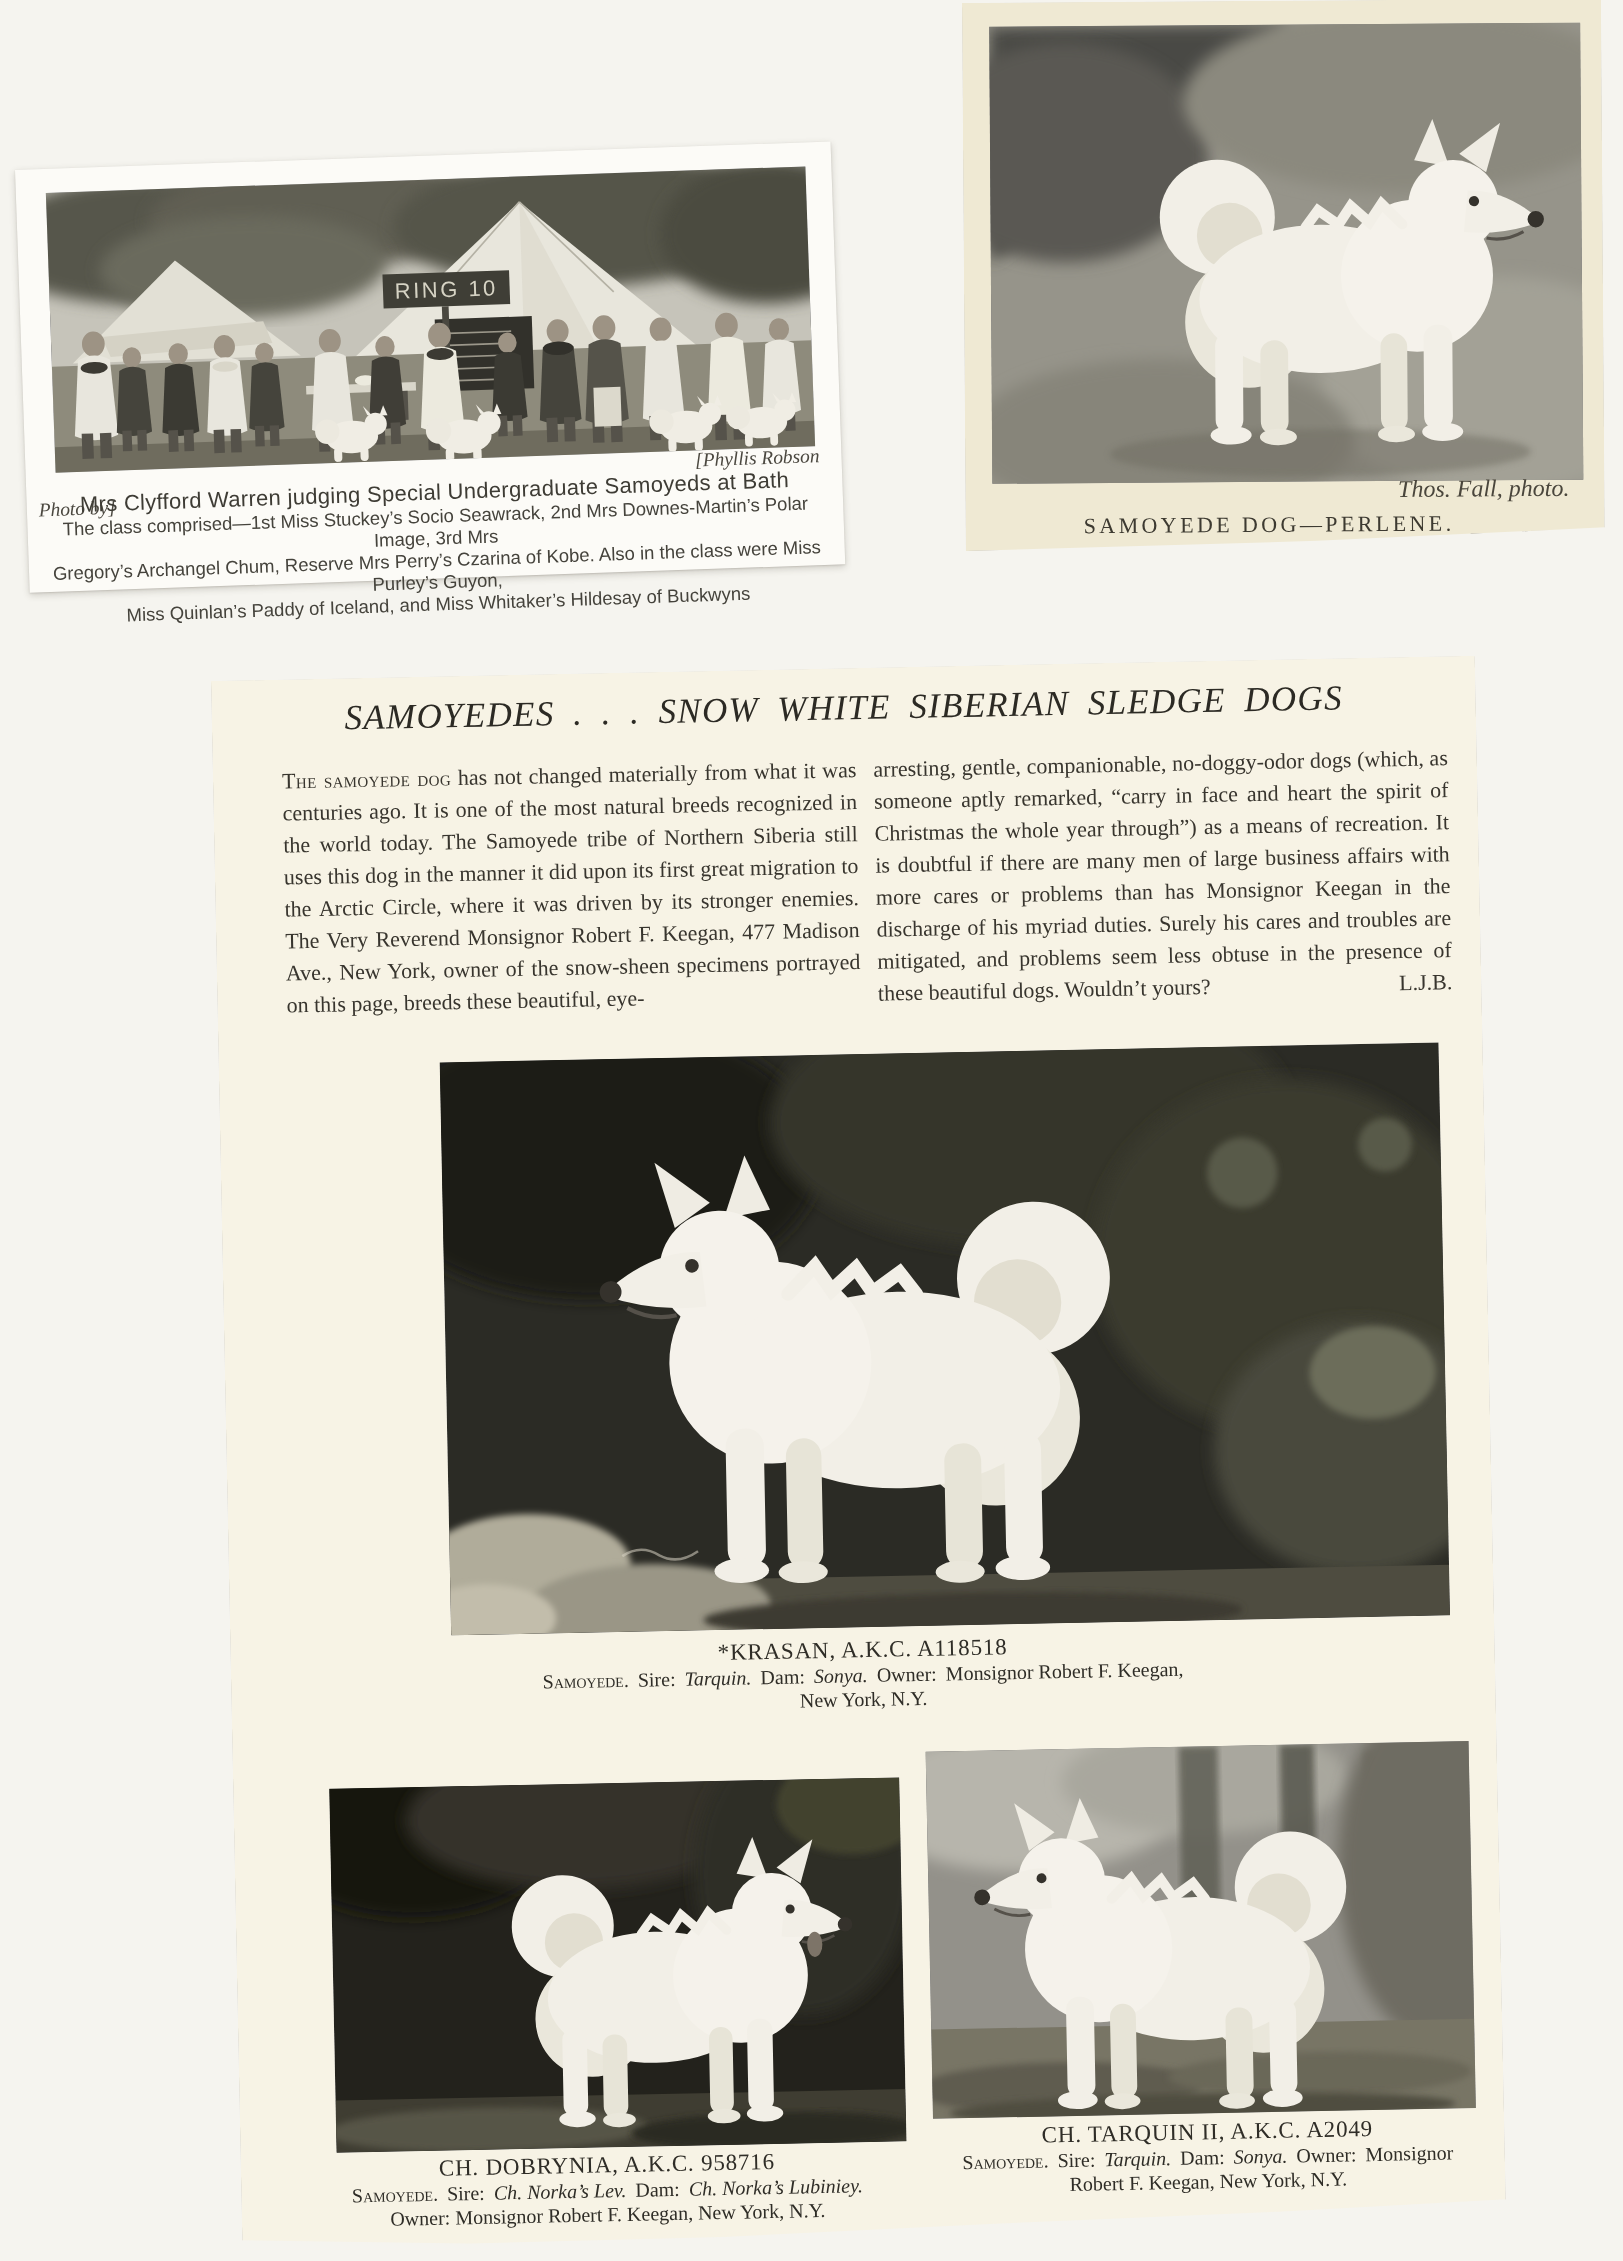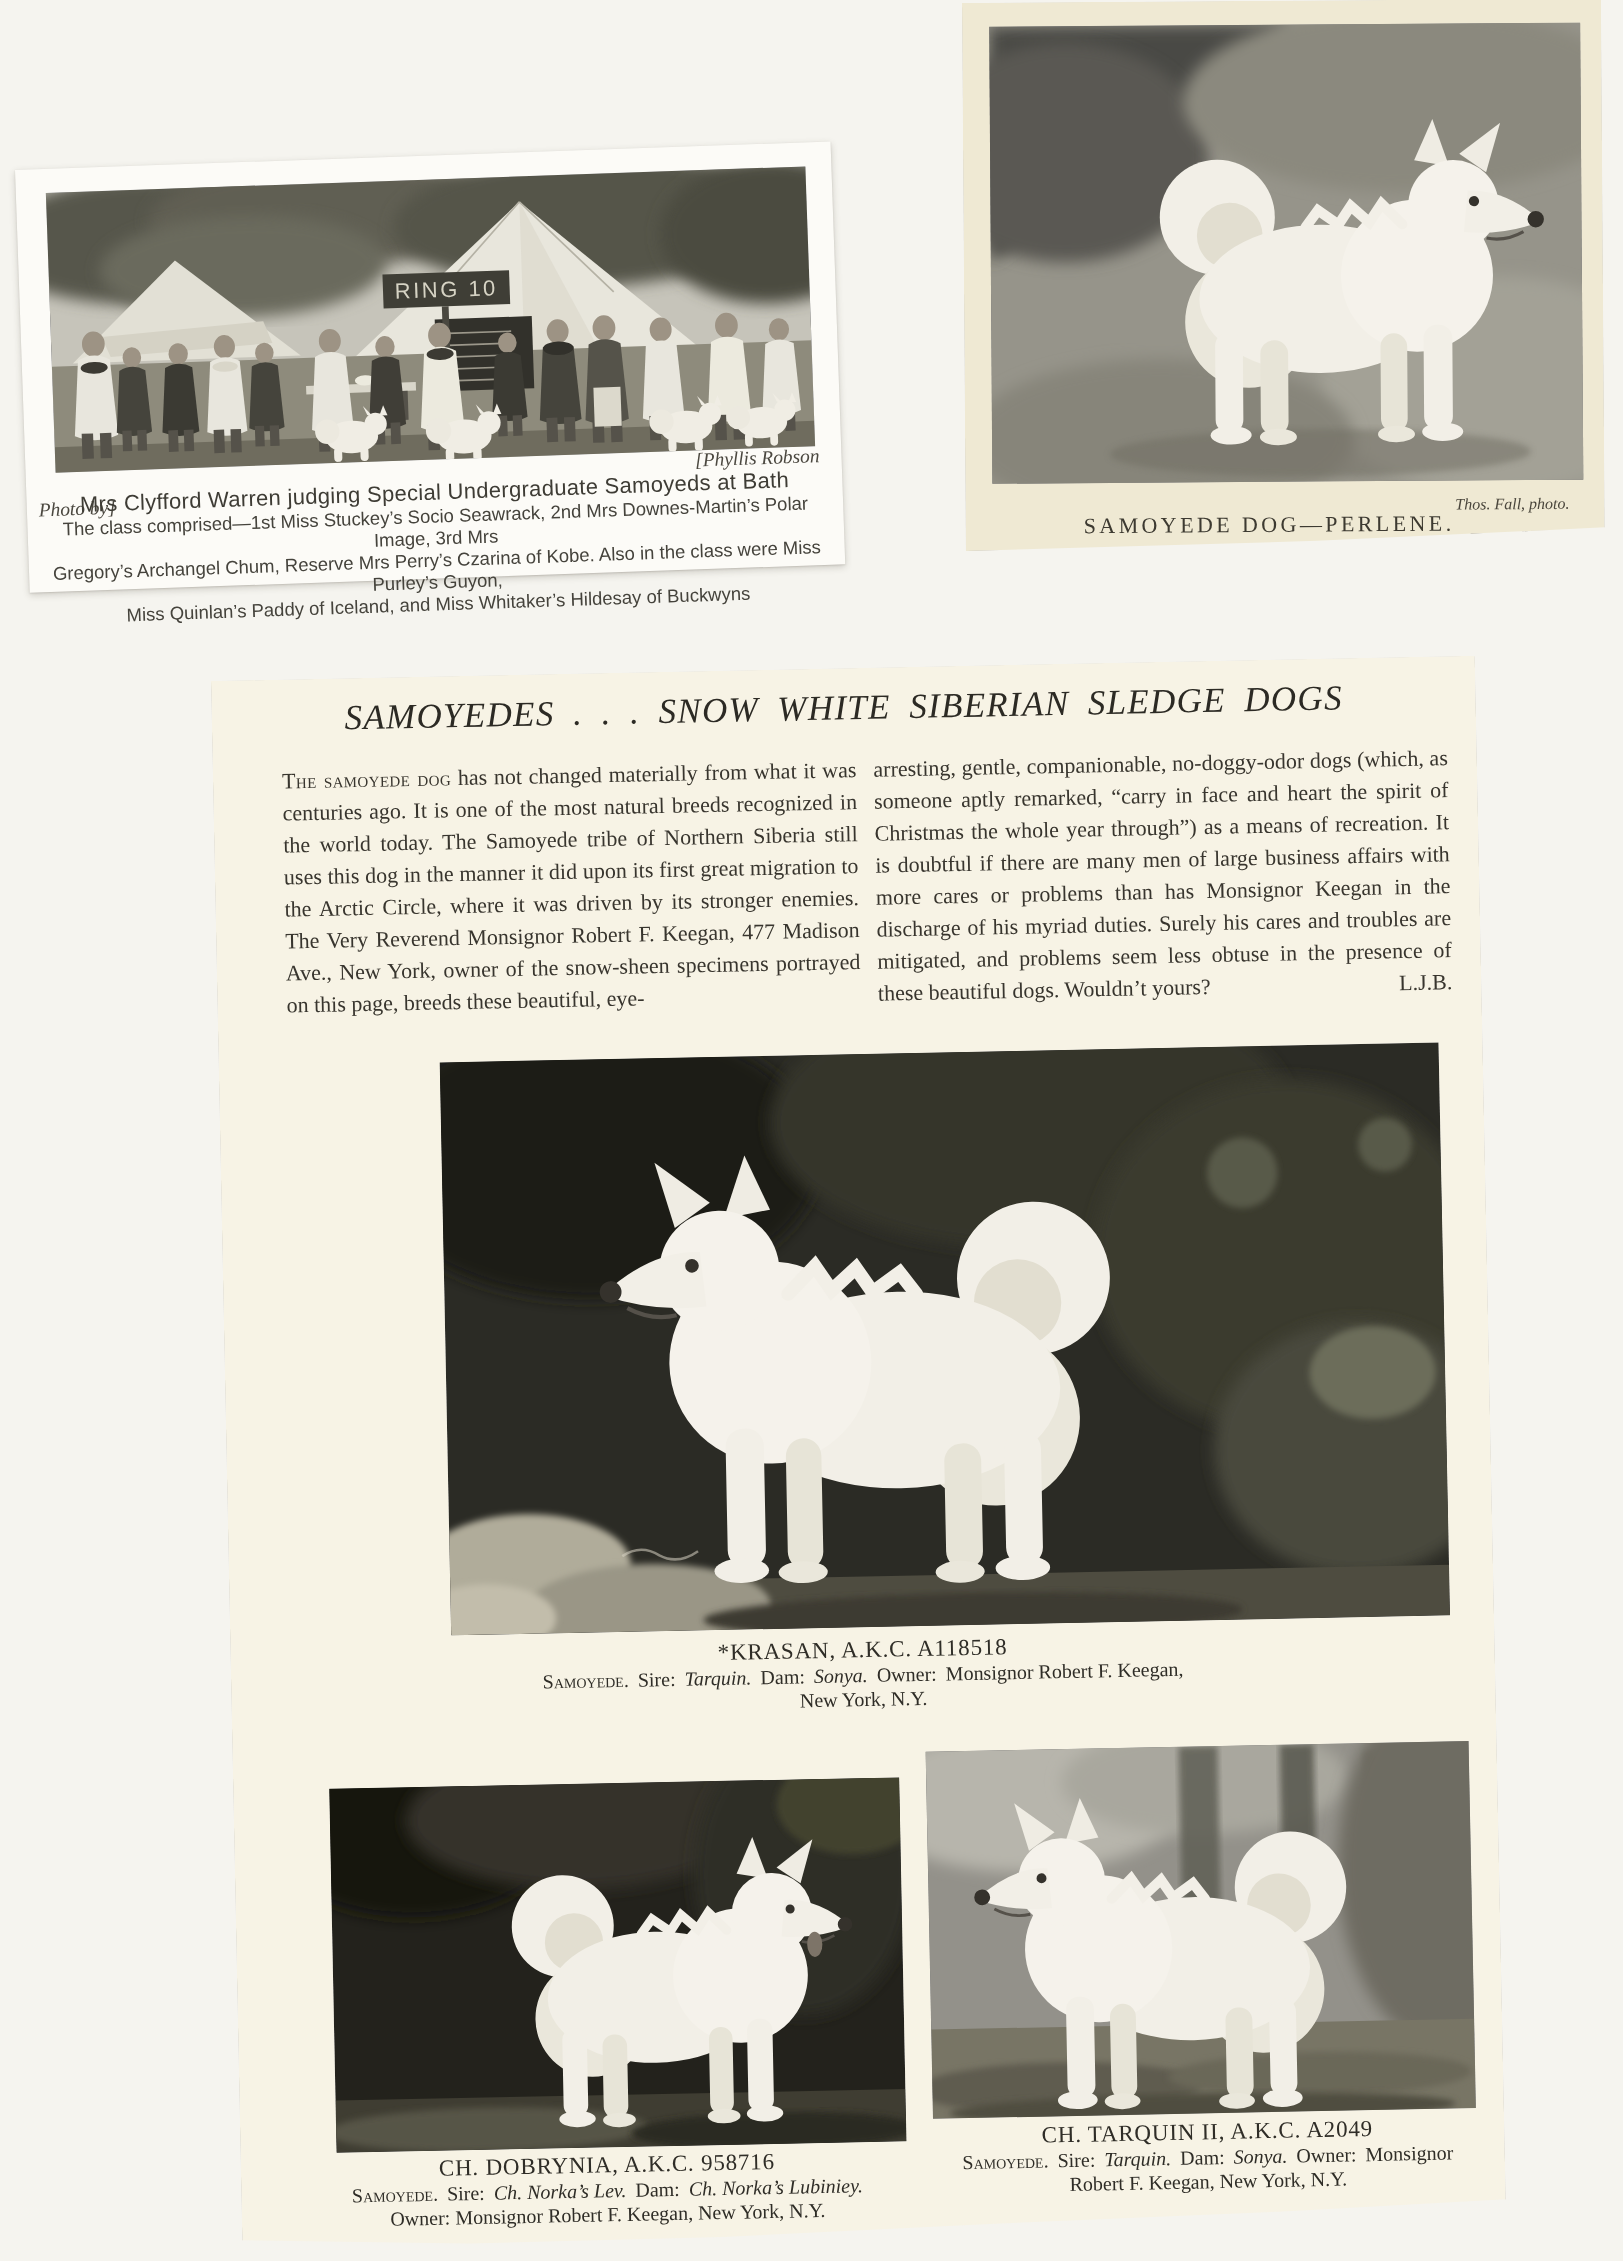--- a/index.html
+++ b/index.html
@@ -20,21 +20,21 @@
   #bath-credit-right{right:22px;top:303px;font-size:19.4px;color:#4b4840;}
   #bath-credit-left{left:11.8px;top:330px;font-size:19.4px;color:#4b4840;}
   #bath-headline{left:0;right:0;top:324px;text-align:center;font-size:22px;color:#3e3c35;letter-spacing:0.3px;}
   #bath-details{left:22px;right:22px;top:350px;text-align:center;font-size:18.5px;line-height:22px;color:#45433c;}
 
   
   #perlene-clip{left:962px;top:3.4px;width:639px;height:548px;background:#efe9d3;
                 transform:rotate(-.4deg);transform-origin:top left;
                 clip-path:polygon(0 0,100% 0,100% 96.5%,55% 98.6%,0 100%);}
   #perlene-photo{left:27px;top:23.6px;width:591px;height:457px;}
-  #perlene-credit{right:35px;top:496px;font-size:16px;color:#4a463c;margin-left:20px;}
+  #perlene-credit{right:35px;top:476px;font-size:24px;color:#4a463c;margin-left:20px;}
   #perlene-caption{left:118px;top:511px;font-size:22px;letter-spacing:3.4px;color:#3d3a31;}
   .cutmark{position:absolute;background:#837e6f;border-radius:1.7px;height:5.9px;}
 
   
   #page{left:211px;top:681px;width:1264px;height:1569px;background:#f7f3e5;
         transform:rotate(-1.15deg);transform-origin:top left;
         clip-path:polygon(0 0,100% 0,100% 98.4%,82% 98.9%,60% 99.3%,38% 99.8%,18% 99.9%,0 99.4%);}
   #article-title{left:0;right:0;top:20px;text-align:center;font-style:italic;font-size:35px;
                  letter-spacing:1.3px;word-spacing:8.4px;color:#2c2a24;}
   #columns{left:69px;top:86px;width:1166px;display:flex;gap:17px;}

